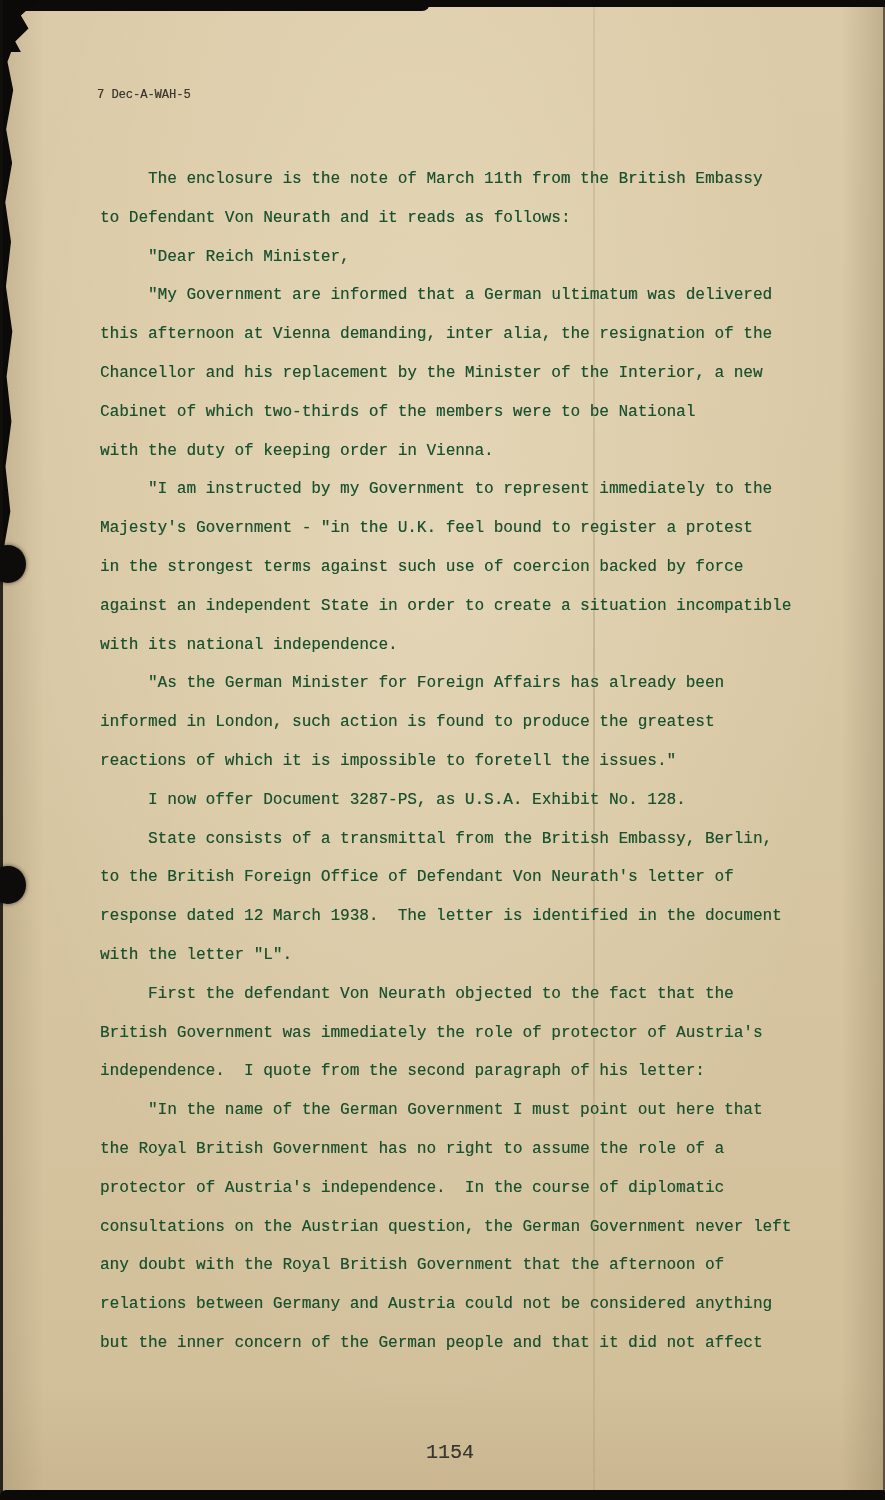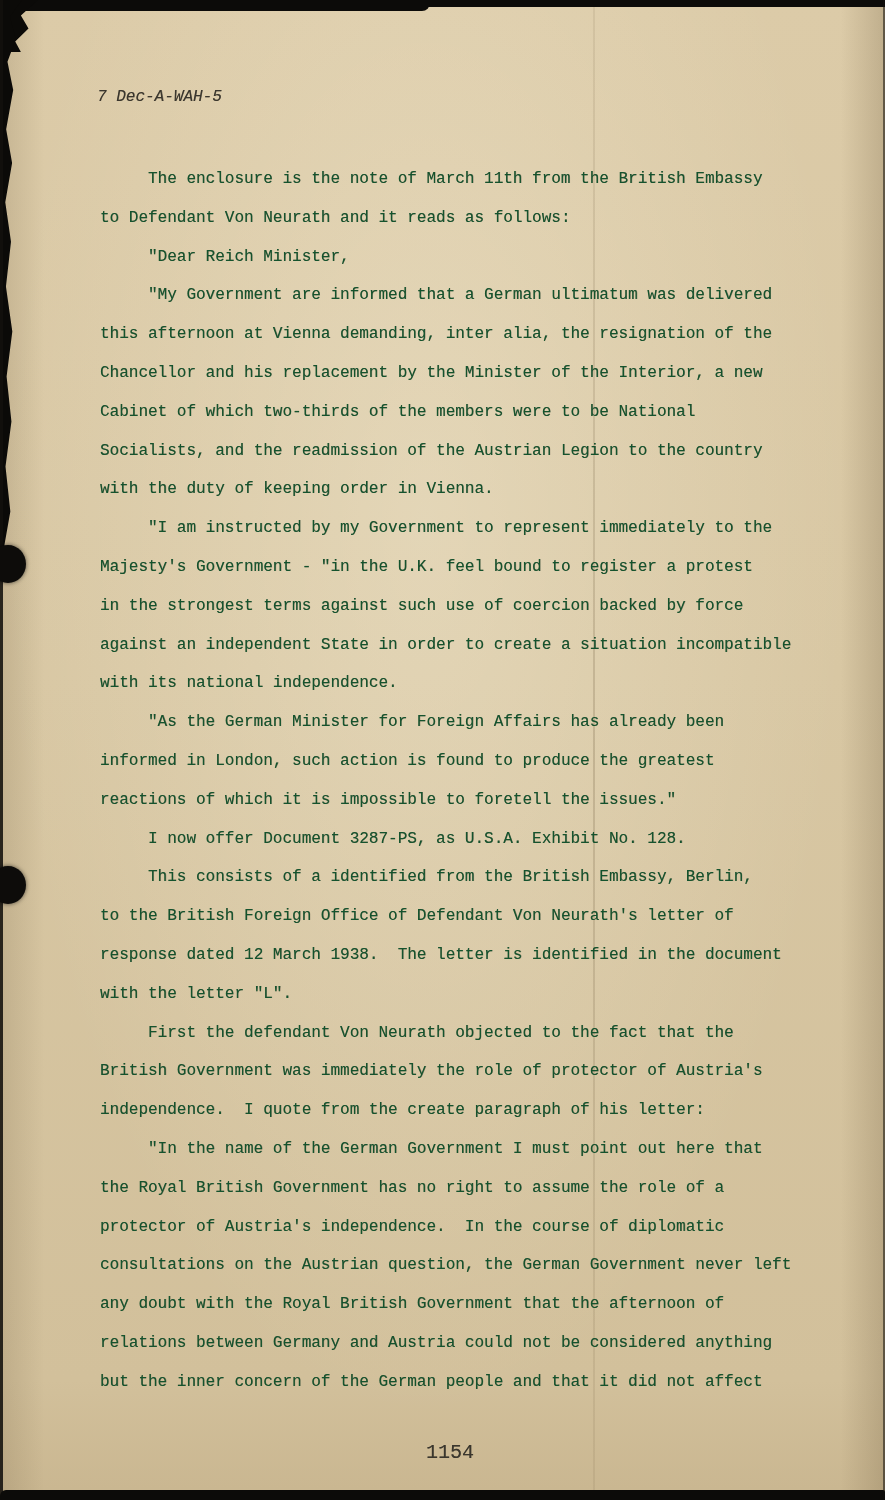--- a/index.html
+++ b/index.html
@@ -99,25 +99,24 @@
     box-shadow: 0 0 4px rgba(0,0,0,0.6);
   }
   .hole-1 { top: 545px; }
   .hole-2 { top: 866px; }
 
   
   .header {
     position: absolute;
     left: 97px;
     top: 88px;
-    font-size: 16px;
+    font-size: 12px;
     color: #3a362d;
     text-shadow: 0.3px 0.3px 0.6px rgba(58,54,45,0.55);
     white-space: pre;
-    font-style: italic;
   }
   .body-text {
     position: absolute;
     left: 100px;
     top: 160px;
     width: 716px;
     font-size: 16px;
     line-height: 38.8px;
     color: #14532d;
     text-shadow: 0.3px 0.3px 0.6px rgba(56,52,43,0.5);
@@ -150,38 +149,37 @@
   <div class="header">7 Dec-A-WAH-5</div>
 
   <div class="body-text">
       <div class="line first">The enclosure is the note of March 11th from the British Embassy</div>
       <div class="line">to Defendant Von Neurath and it reads as follows:</div>
       <div class="line first">"Dear Reich Minister,</div>
       <div class="line first">"My Government are informed that a German ultimatum was delivered</div>
       <div class="line">this afternoon at Vienna demanding, inter alia, the resignation of the</div>
       <div class="line">Chancellor and his replacement by the Minister of the Interior, a new</div>
       <div class="line">Cabinet of which two-thirds of the members were to be National</div>
-      <div class="line">Socialists, and the readmission of the Austrian Legion to the country</div>
       <div class="line">with the duty of keeping order in Vienna.</div>
       <div class="line first">"I am instructed by my Government to represent immediately to the</div>
       <div class="line">Majesty's Government - "in the U.K. feel bound to register a protest</div>
       <div class="line">in the strongest terms against such use of coercion backed by force</div>
       <div class="line">against an independent State in order to create a situation incompatible</div>
       <div class="line">with its national independence.</div>
       <div class="line first">"As the German Minister for Foreign Affairs has already been</div>
       <div class="line">informed in London, such action is found to produce the greatest</div>
       <div class="line">reactions of which it is impossible to foretell the issues."</div>
       <div class="line first">I now offer Document 3287-PS, as U.S.A. Exhibit No. 128.</div>
-      <div class="line first">This consists of a identified from the British Embassy, Berlin,</div>
+      <div class="line first">State consists of a transmittal from the British Embassy, Berlin,</div>
       <div class="line">to the British Foreign Office of Defendant Von Neurath's letter of</div>
       <div class="line">response dated 12 March 1938.  The letter is identified in the document</div>
       <div class="line">with the letter "L".</div>
       <div class="line first">First the defendant Von Neurath objected to the fact that the</div>
       <div class="line">British Government was immediately the role of protector of Austria's</div>
-      <div class="line">independence.  I quote from the create paragraph of his letter:</div>
+      <div class="line">independence.  I quote from the second paragraph of his letter:</div>
       <div class="line first">"In the name of the German Government I must point out here that</div>
       <div class="line">the Royal British Government has no right to assume the role of a</div>
       <div class="line">protector of Austria's independence.  In the course of diplomatic</div>
       <div class="line">consultations on the Austrian question, the German Government never left</div>
       <div class="line">any doubt with the Royal British Government that the afternoon of</div>
       <div class="line">relations between Germany and Austria could not be considered anything</div>
       <div class="line">but the inner concern of the German people and that it did not affect</div>
     </div>
 
   <div class="page-number">1154</div>

